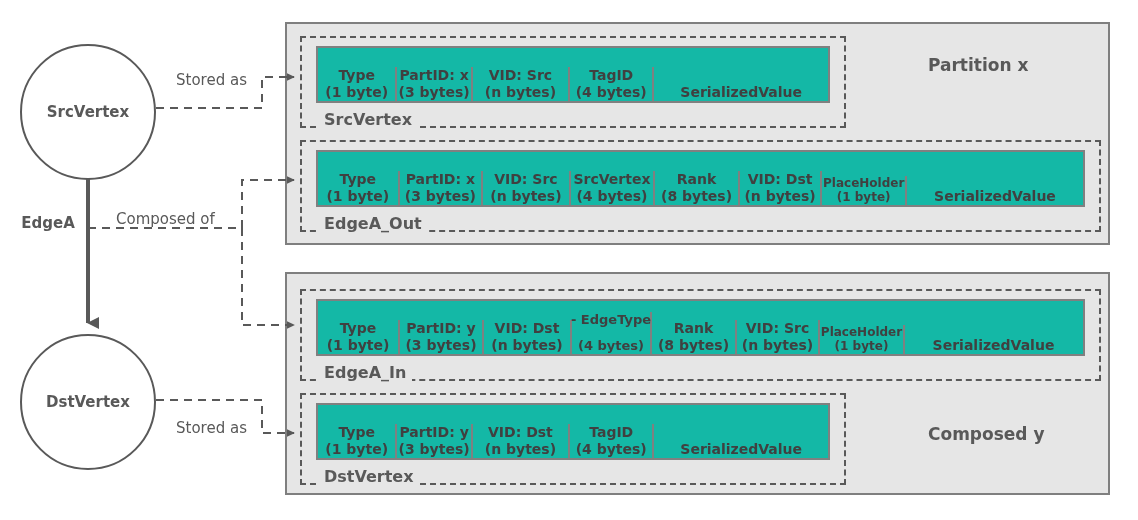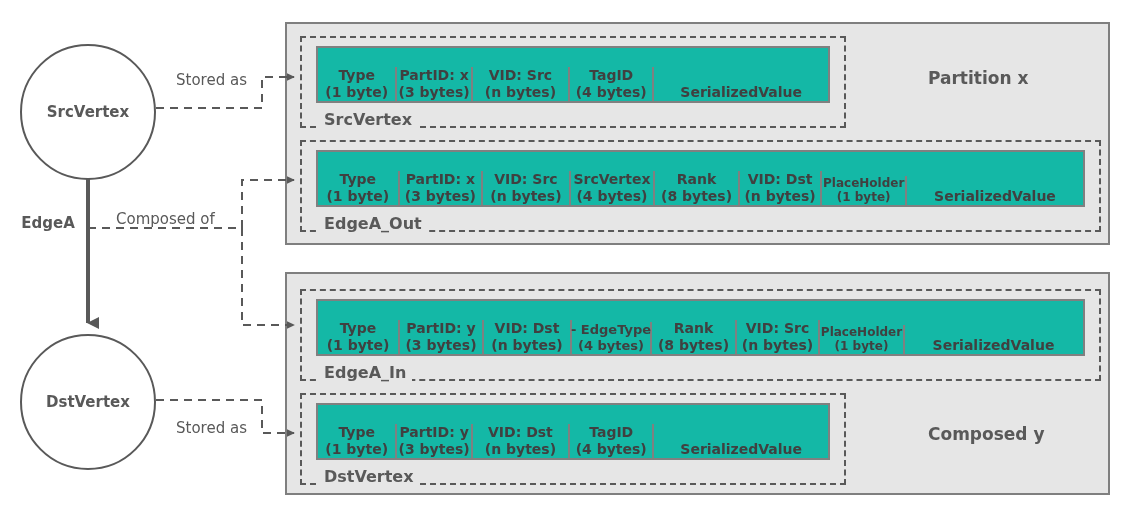--- a/index.html
+++ b/index.html
@@ -31,21 +31,21 @@
   .f12{font-size:12px;}
 </style>
 </head>
 <body>
 
 <div id="stage">
 
   <div class="partition" style="left:285px;top:22px;width:825px;height:223px;"></div>
   <div class="partition" style="left:285px;top:272px;width:825px;height:223px;"></div>
 
-  <div class="partition-title" style="left:928px;top:68px;">Partition x</div>
+  <div class="partition-title" style="left:928px;top:55px;">Partition x</div>
   <div class="partition-title" style="left:928px;top:424px;">Composed y</div>
 
   <div class="group" style="left:300px;top:36px;width:546px;height:92px;"></div>
   <div class="row" style="left:316px;top:46px;width:514px;height:57px;">
     <div class="cell f14" style="width:80px;">
       <span class="l1">Type</span>
       <span class="l2">(1 byte)</span>
     </div>
     <div class="cell f14" style="width:76px;">
       <span class="l1">PartID: x</span>
@@ -108,21 +108,21 @@
       <span class="l2">(1 byte)</span>
     </div>
     <div class="cell f14" style="width:84px;">
       <span class="l1">PartID: y</span>
       <span class="l2">(3 bytes)</span>
     </div>
     <div class="cell f14" style="width:88px;">
       <span class="l1">VID: Dst</span>
       <span class="l2">(n bytes)</span>
     </div>
-    <div class="cell f13" style="width:80px;">
+    <div class="cell f13" style="width:80px;gap:10px;">
       <span class="l1">- EdgeType</span>
       <span class="l2">(4 bytes)</span>
     </div>
     <div class="cell f14" style="width:85px;">
       <span class="l1">Rank</span>
       <span class="l2">(8 bytes)</span>
     </div>
     <div class="cell f14" style="width:83px;">
       <span class="l1">VID: Src</span>
       <span class="l2">(n bytes)</span>

